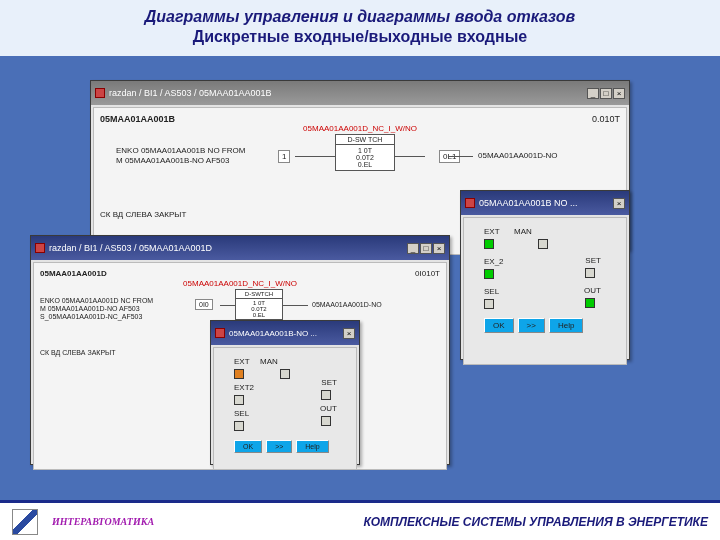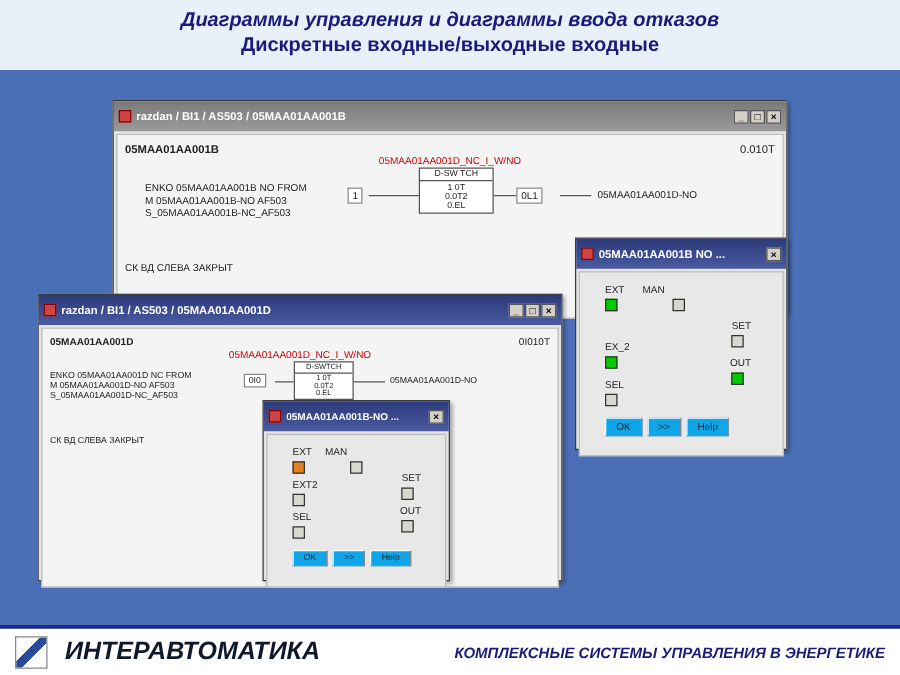--- a/index.html
+++ b/index.html
@@ -30,40 +30,39 @@
     border-top: 3px solid #1a2a8a;
     display: flex; align-items: center;
     padding: 0 12px;
     gap: 14px;
   }
   .logo {
     width: 26px; height: 26px;
     background: linear-gradient(135deg,#fff 0 40%, #2a4aa0 40% 60%, #fff 60%);
     border: 1px solid #888;
   }
-  .brand { font-weight: bold; font-style: italic; color: #0f172a; font-size: 20px; }
+  .brand { font-weight: bold; font-style: italic; color: #a21caf; font-size: 10px; font-family: Liberation Serif, serif; }
   .tagline { font-weight: bold; font-style: italic; color: #1a1a7a; font-size: 12px; margin-left: auto; }
 
   
   .win {
     position: absolute;
     background: #e4e4e4;
     border: 1px solid #3a3a3a;
     box-shadow: 2px 2px 3px rgba(0,0,0,.3);
     font-size: 9px;
     color: #222;
   }
   .tbar {
     height: 16px;
     background: linear-gradient(#2a3a7a,#4a5aa0);
     color: #fff;
     display: flex; align-items: center;
     padding: 12px 4px;
     gap: 4px;
-    font-weight: bold;
   }
   .tbar.inactive { background: linear-gradient(#7a7a7a,#9a9a9a); }
   .tbar .ticon { width: 10px; height: 10px; background:#c44; border:1px solid #800; }
   .tbar .ttl { flex:1; white-space: nowrap; overflow:hidden; font-size:9px; }
   .tbar .ctl { display:flex; gap:1px; }
   .tbar .ctl span {
     width:12px; height:11px; background:#d4d0c8;
     border:1px solid #555; font-size:8px; line-height:9px; text-align:center; color:#000;
   }
   .inner {
@@ -122,32 +121,31 @@
         <div style="display:flex; justify-content:space-between;">
           <span class="hdr">05MAA01AA001B</span>
           <span>0.010T</span>
         </div>
         <div class="red small" style="text-align:center;">05MAA01AA001D_NC_I_W/NO</div>
 
         <div style="position:relative; height:70px; margin-top:6px;">
           <div style="position:absolute; left:16px; top:6px; width:170px;" class="small">
             <div>ENKO 05MAA01AA001B NO FROM</div>
             <div>M 05MAA01AA001B-NO AF503</div>
-            <div>S_05MAA01AA001B-NC_AF503</div>
           </div>
           <span class="blk" style="position:absolute; left:178px; top:10px;">1</span>
           <div class="dline" style="left:195px; top:16px; width:40px;"></div>
           <div style="position:absolute; left:235px; top:-6px; width:60px; border:1px solid #555; background:#fff; padding:2px; font-size:7px; text-align:center;">
             <div style="border-bottom:1px solid #555; margin:-2px -2px 2px; padding:1px;">D-SW TCH</div>
             <div>1 0T</div>
             <div>0.0T2</div>
             <div>0.EL</div>
           </div>
           <div class="dline" style="left:295px; top:16px; width:30px;"></div>
-          <span class="blk" style="position:absolute; left:313px; top:10px;">0L1</span>
+          <span class="blk" style="position:absolute; left:339px; top:10px;">0L1</span>
           <div class="dline" style="left:348px; top:16px; width:25px;"></div>
           <span style="position:absolute; left:378px; top:11px; font-size:8px;">05MAA01AA001D-NO</span>
         </div>
         <div class="small">СК ВД СЛЕВА ЗАКРЫТ</div>
       </div>
     </div>
 
     <div class="win mini" style="left:430px; top:120px; width:170px; height:170px;">
       <div class="tbar">
         <span class="ticon"></span>
@@ -161,21 +159,21 @@
           <div>
             <div class="row">
                 <span style="width:30px;">EXT</span>
                 <span>MAN</span>
               </div>
             <div class="row">
                 <span class="dot on"></span>
                 <span style="width:38px;"></span>
                 <span class="dot off"></span>
               </div>
-            <div class="row" style="margin-top:24px;">
+            <div class="row" style="margin-top:8px;">
                 <span>EX_2</span>
               </div>
             <div class="row">
                 <span class="dot on"></span>
               </div>
             <div class="row" style="margin-top:8px;">
                 <span>SEL</span>
               </div>
             <div class="row">
                 <span class="dot off"></span>

